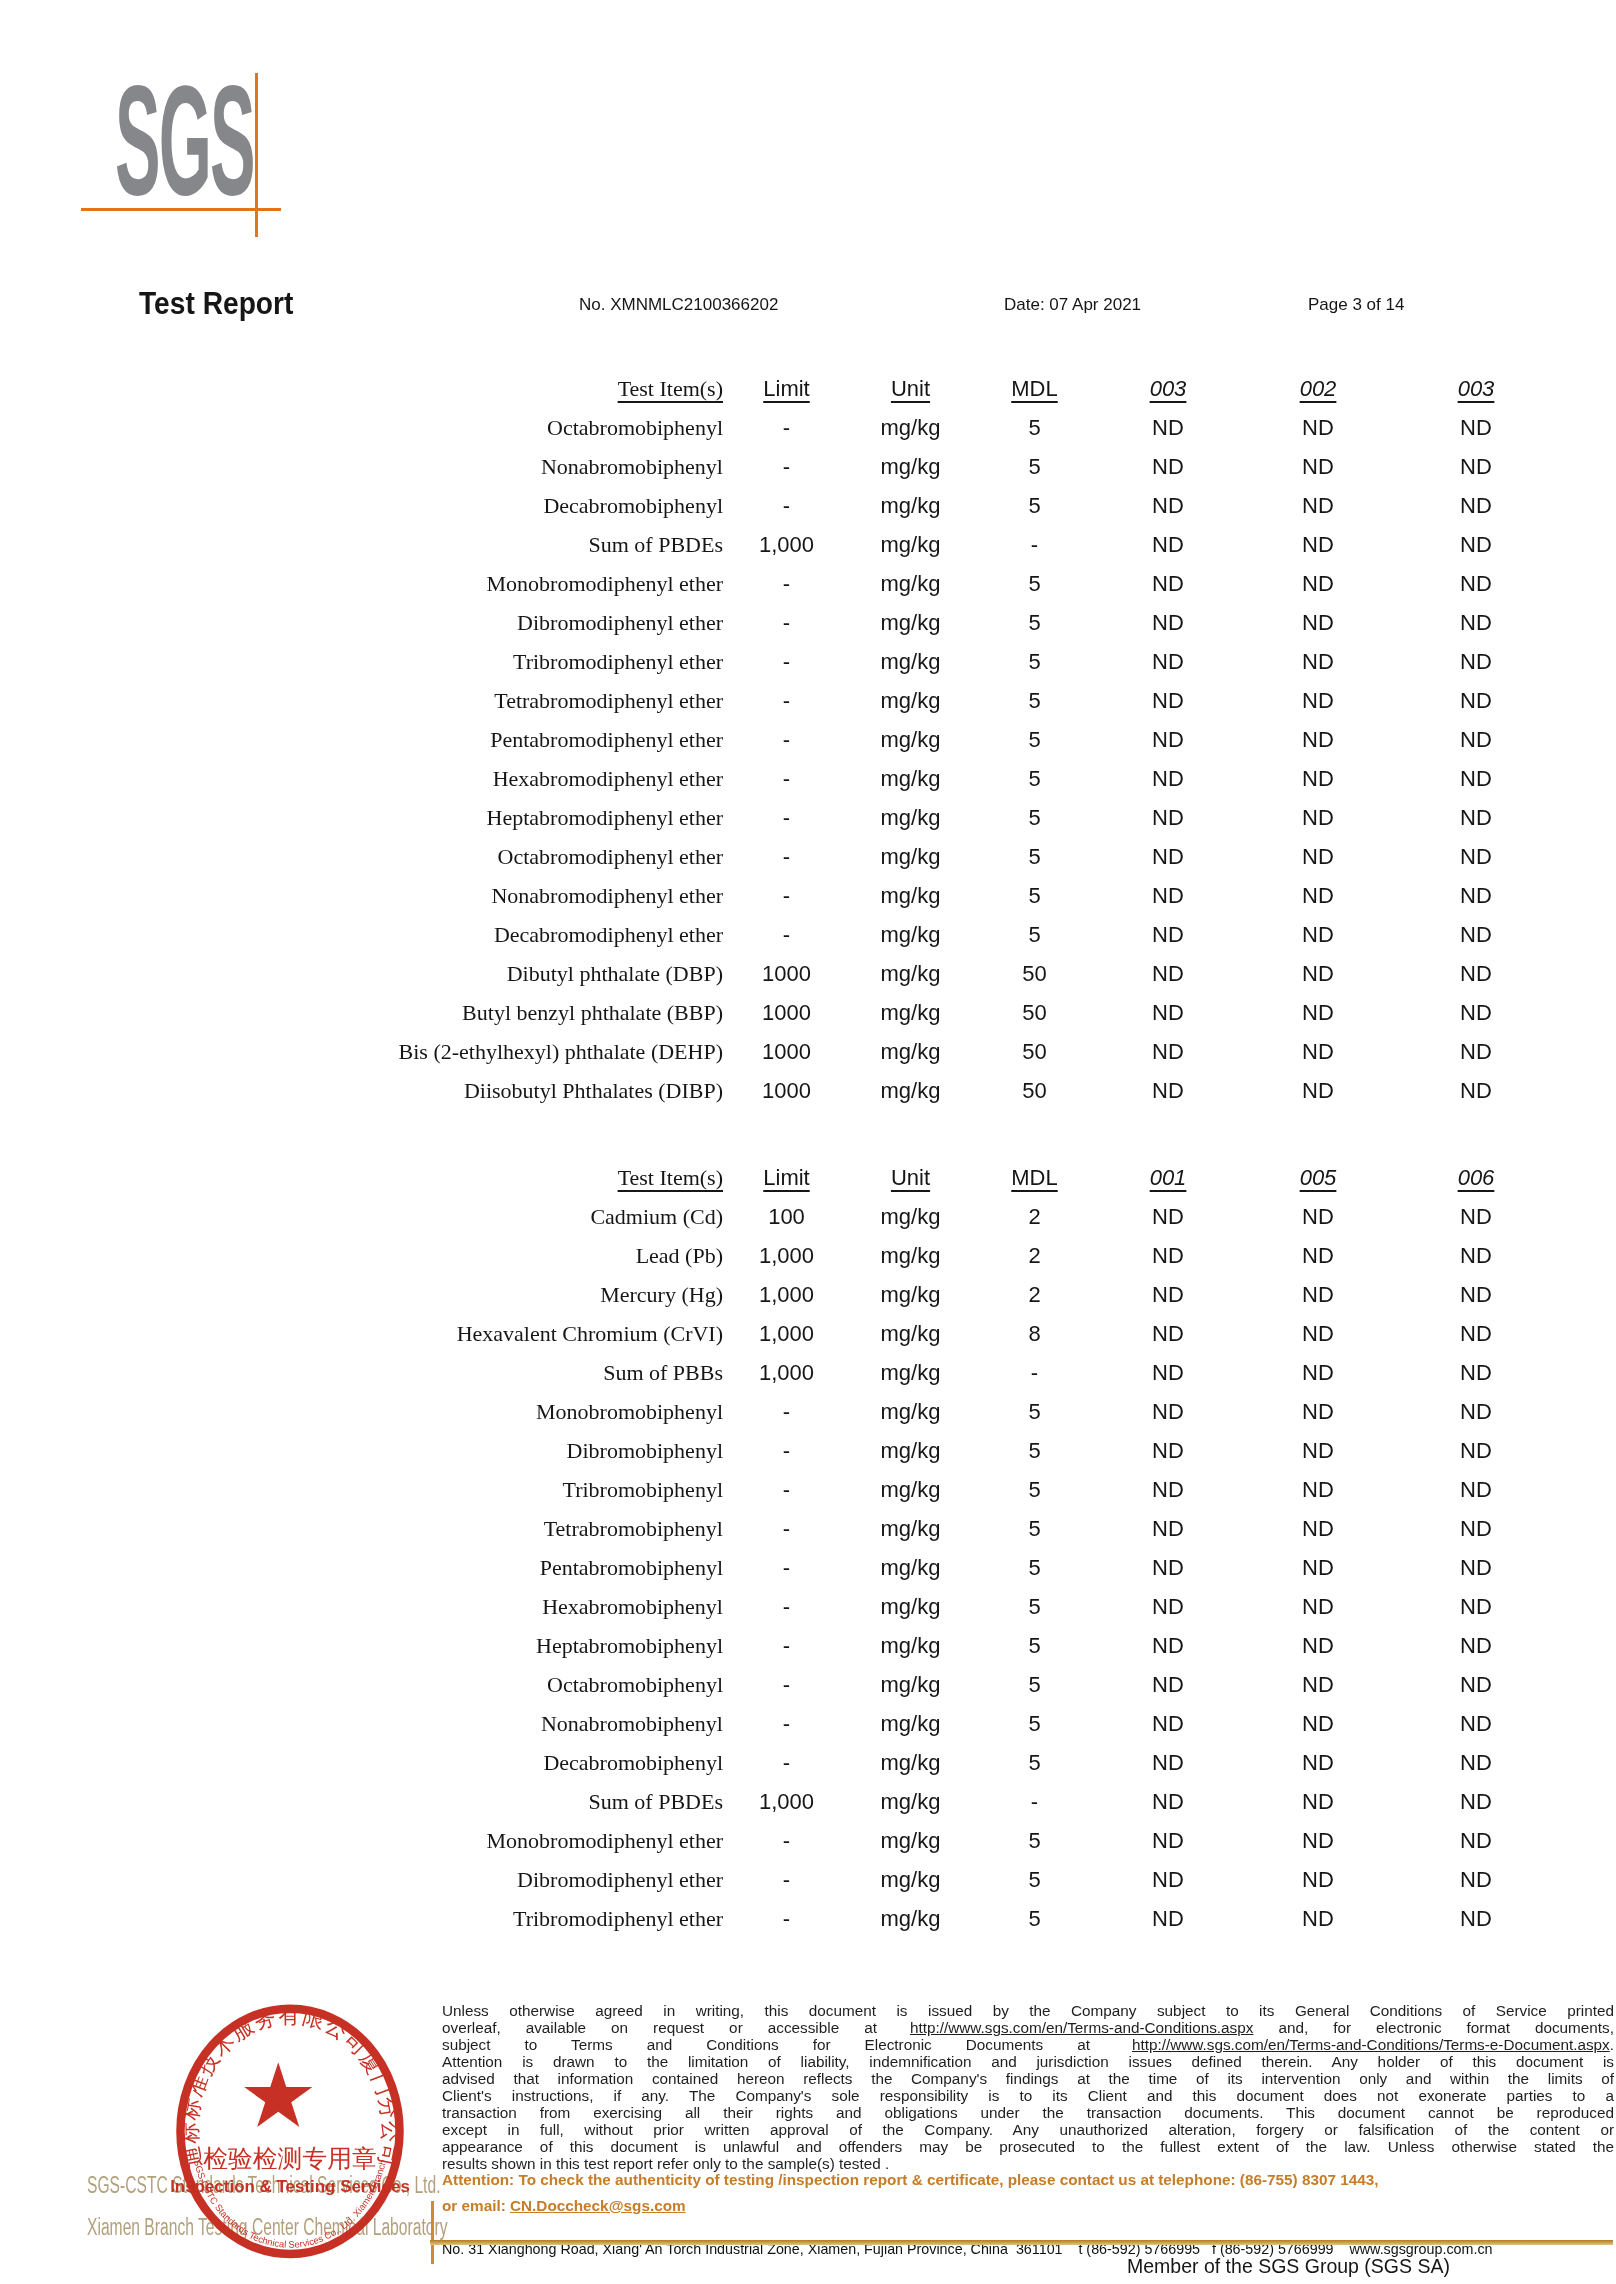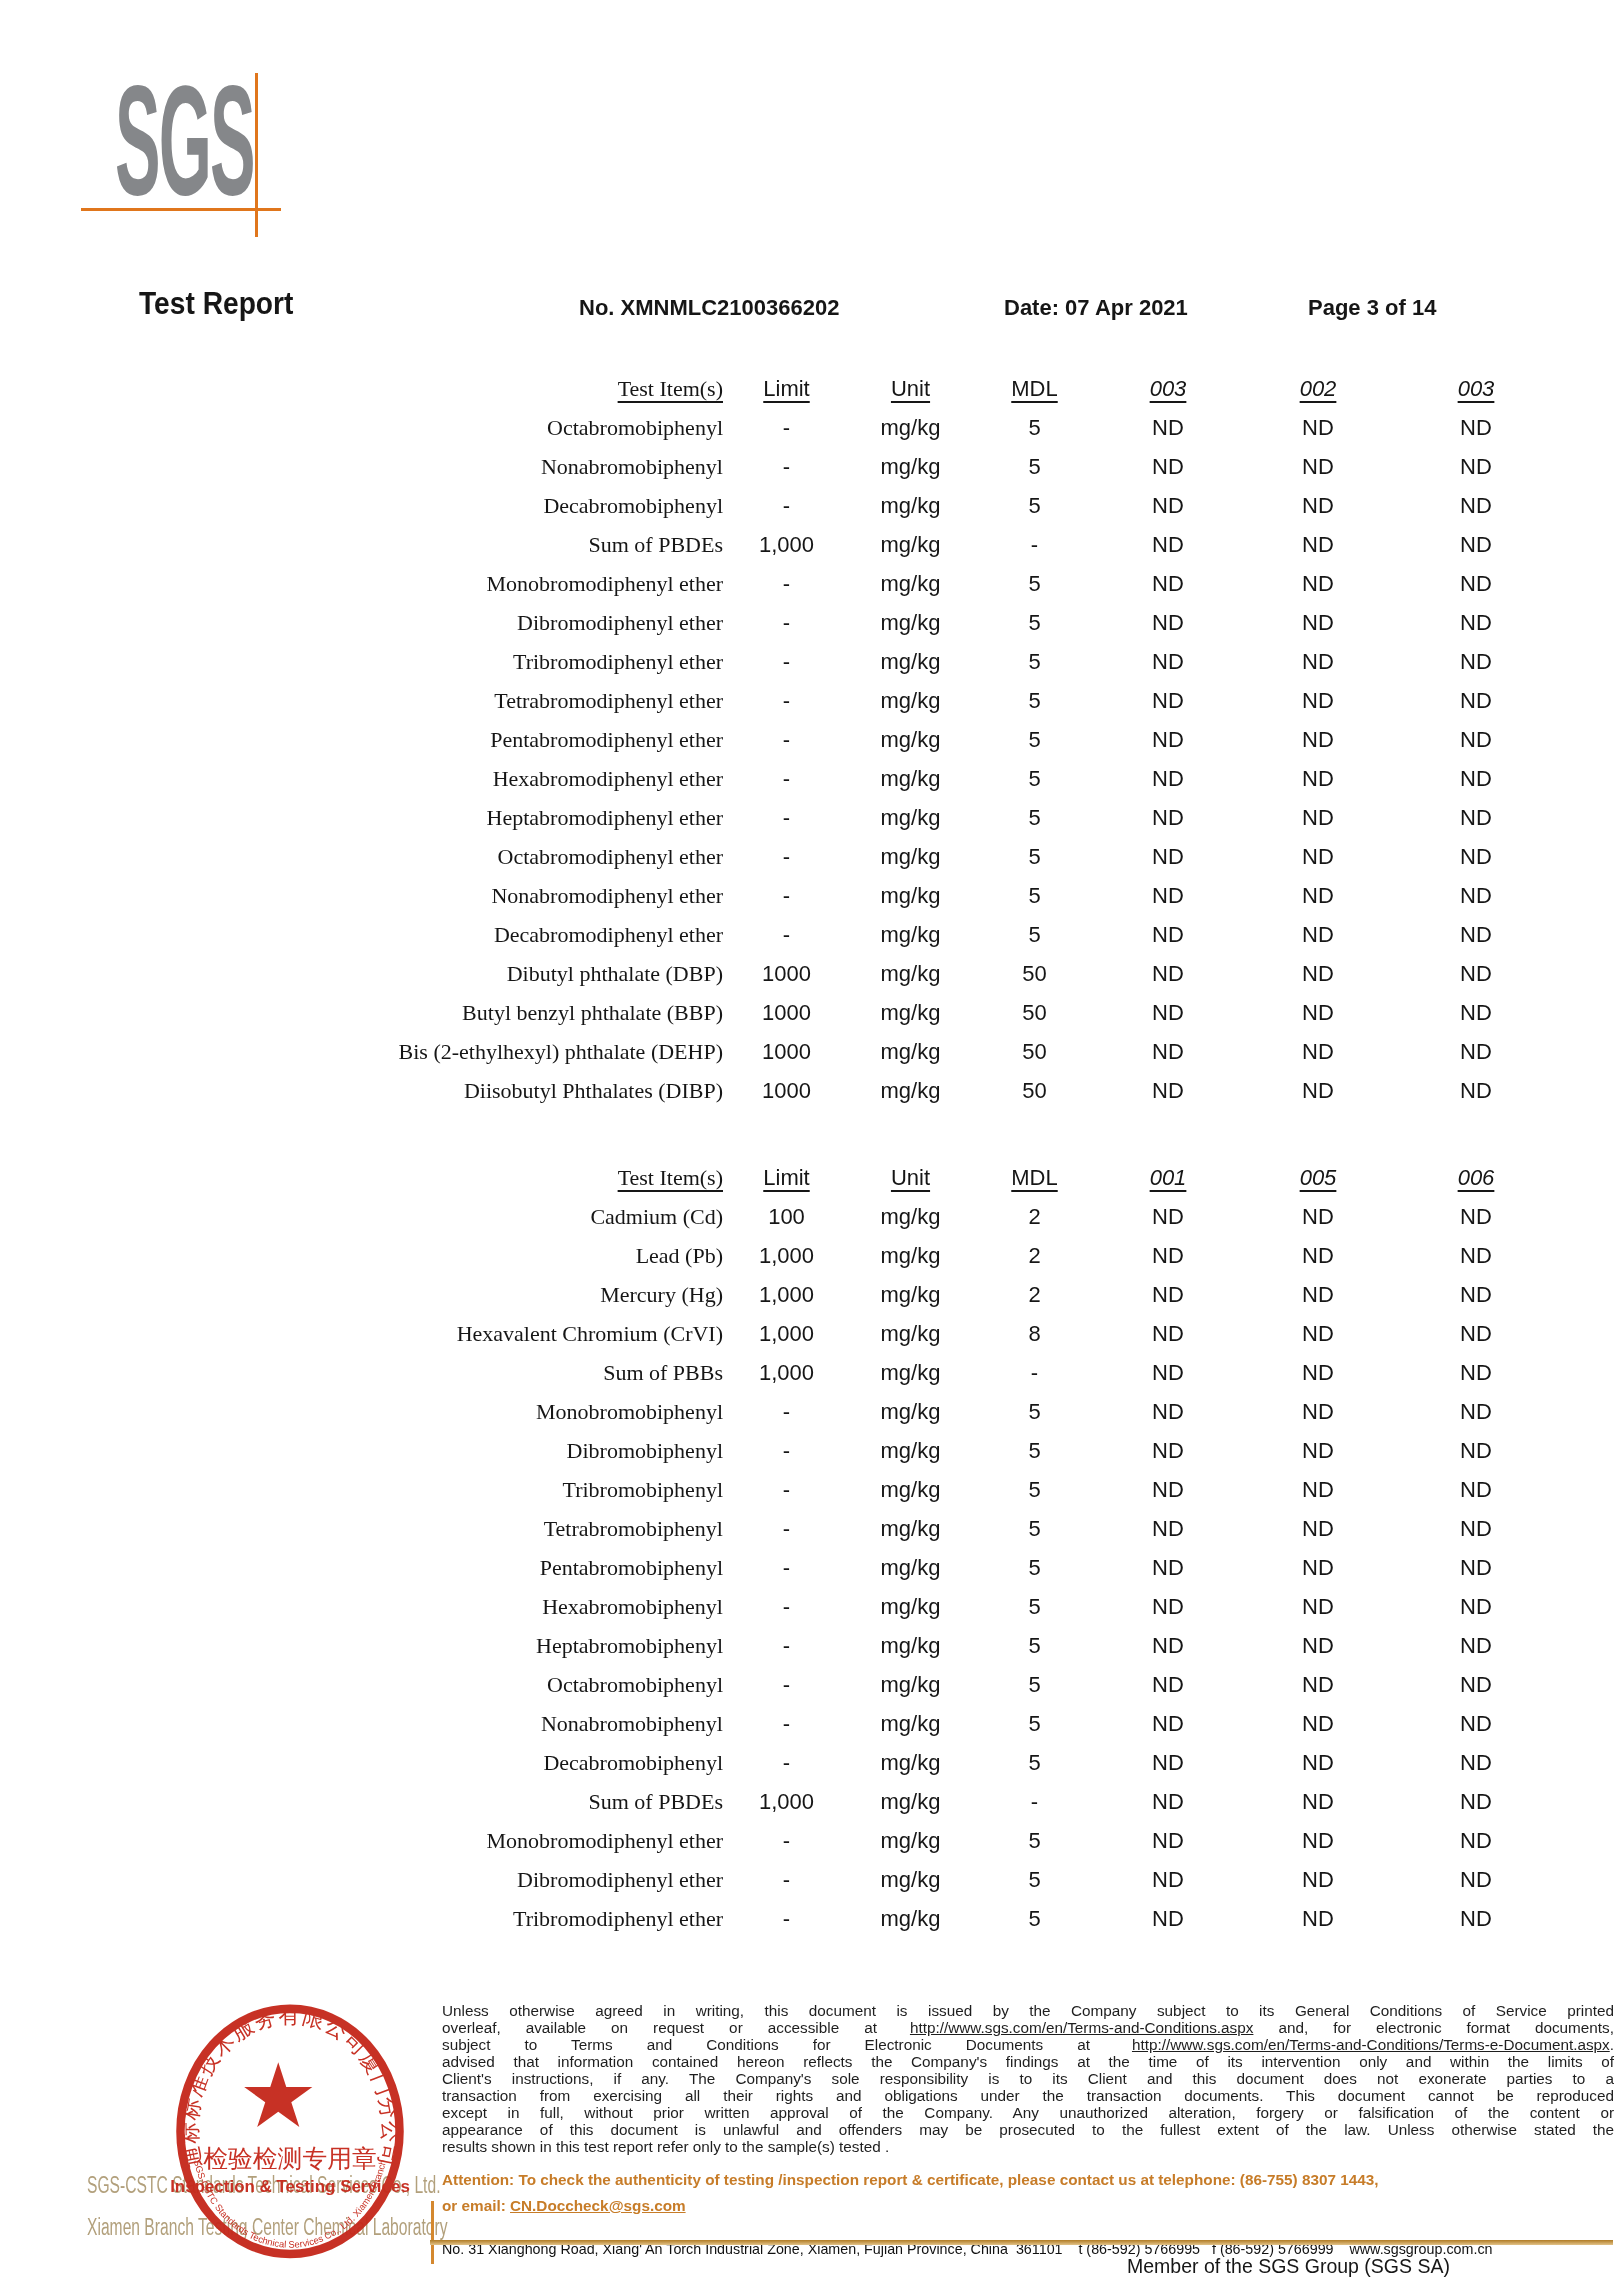--- a/index.html
+++ b/index.html
@@ -7,21 +7,21 @@
   body{width:1616px;height:2284px;position:relative;font-family:"Liberation Sans","DejaVu Sans",sans-serif;color:#161616;overflow:hidden;}
   .abs{position:absolute;}
 
   
   .logo-text{left:115px;top:63px;font-size:155px;font-weight:bold;color:#85878a;line-height:1;letter-spacing:-3.9px;transform:scaleX(0.44);transform-origin:left top;}
   .logo-vline{left:255px;top:73px;width:3.3px;height:164px;background:#e0761c;}
   .logo-hline{left:81px;top:208px;width:200px;height:3.3px;background:#e0761c;}
 
   
   .doc-title{left:139px;top:285px;font-size:32px;font-weight:bold;transform:scaleX(0.88);transform-origin:left top;white-space:nowrap;}
-  .hdr{font-size:22px;white-space:nowrap;font-weight:bold;}
+  .hdr{font-size:17px;white-space:nowrap;}
   .hdr-no{left:579px;top:295px;}
   .hdr-date{left:1004px;top:295px;}
   .hdr-page{left:1308px;top:295px;}
 
   
   .dtable{position:absolute;left:140px;width:1414px;}
   .trow{display:grid;grid-template-columns:583px 127px 121px 127px 140px 160px 156px;height:39px;align-items:center;font-size:22px;}
   .trow.thead{height:38px;}
   .c-item{text-align:right;white-space:nowrap;font-family:Liberation Serif, serif;}
   .c-num{text-align:center;white-space:nowrap;}
@@ -437,20 +437,21 @@
     <text x="190" y="296" font-size="26" font-weight="bold" fill="#c5271a" text-anchor="middle">Inspection &amp; Testing Services</text>
     <text font-size="14.5" fill="#c5271a">
       <textPath href="#arcBottom" startOffset="50%" text-anchor="middle">SGS-CSTC Standards Technical Services Co., Ltd. Xiamen Branch</textPath>
     </text>
   </svg>
 
   <div class="abs" id="disclaimer">
       <div class="dline">Unless otherwise agreed in writing, this document is issued by the Company subject to its General Conditions of Service printed</div>
       <div class="dline"><span>overleaf, available on request or accessible at </span><span class="lnk">http://www.sgs.com/en/Terms-and-Conditions.aspx</span><span> and, for electronic format documents,</span></div>
       <div class="dline"><span>subject to Terms and Conditions for Electronic Documents at </span><span class="lnk">http://www.sgs.com/en/Terms-and-Conditions/Terms-e-Document.aspx</span><span>.</span></div>
+      <div class="dline">Attention is drawn to the limitation of liability, indemnification and jurisdiction issues defined therein. Any holder of this document is</div>
       <div class="dline">advised that information contained hereon reflects the Company's findings at the time of its intervention only and within the limits of</div>
       <div class="dline">Client's instructions, if any. The Company's sole responsibility is to its Client and this document does not exonerate parties to a</div>
       <div class="dline">transaction from exercising all their rights and obligations under the transaction documents. This document cannot be reproduced</div>
       <div class="dline">except in full, without prior written approval of the Company. Any unauthorized alteration, forgery or falsification of the content or</div>
       <div class="dline">appearance of this document is unlawful and offenders may be prosecuted to the fullest extent of the law. Unless otherwise stated the</div>
       <div class="dline noj">results shown in this test report refer only to the sample(s) tested .</div>
     </div>
 
   <div class="abs" id="attention">
     <div>Attention: To check the authenticity of testing /inspection report &amp; certificate, please contact us at telephone: (86-755) 8307 1443,</div>

